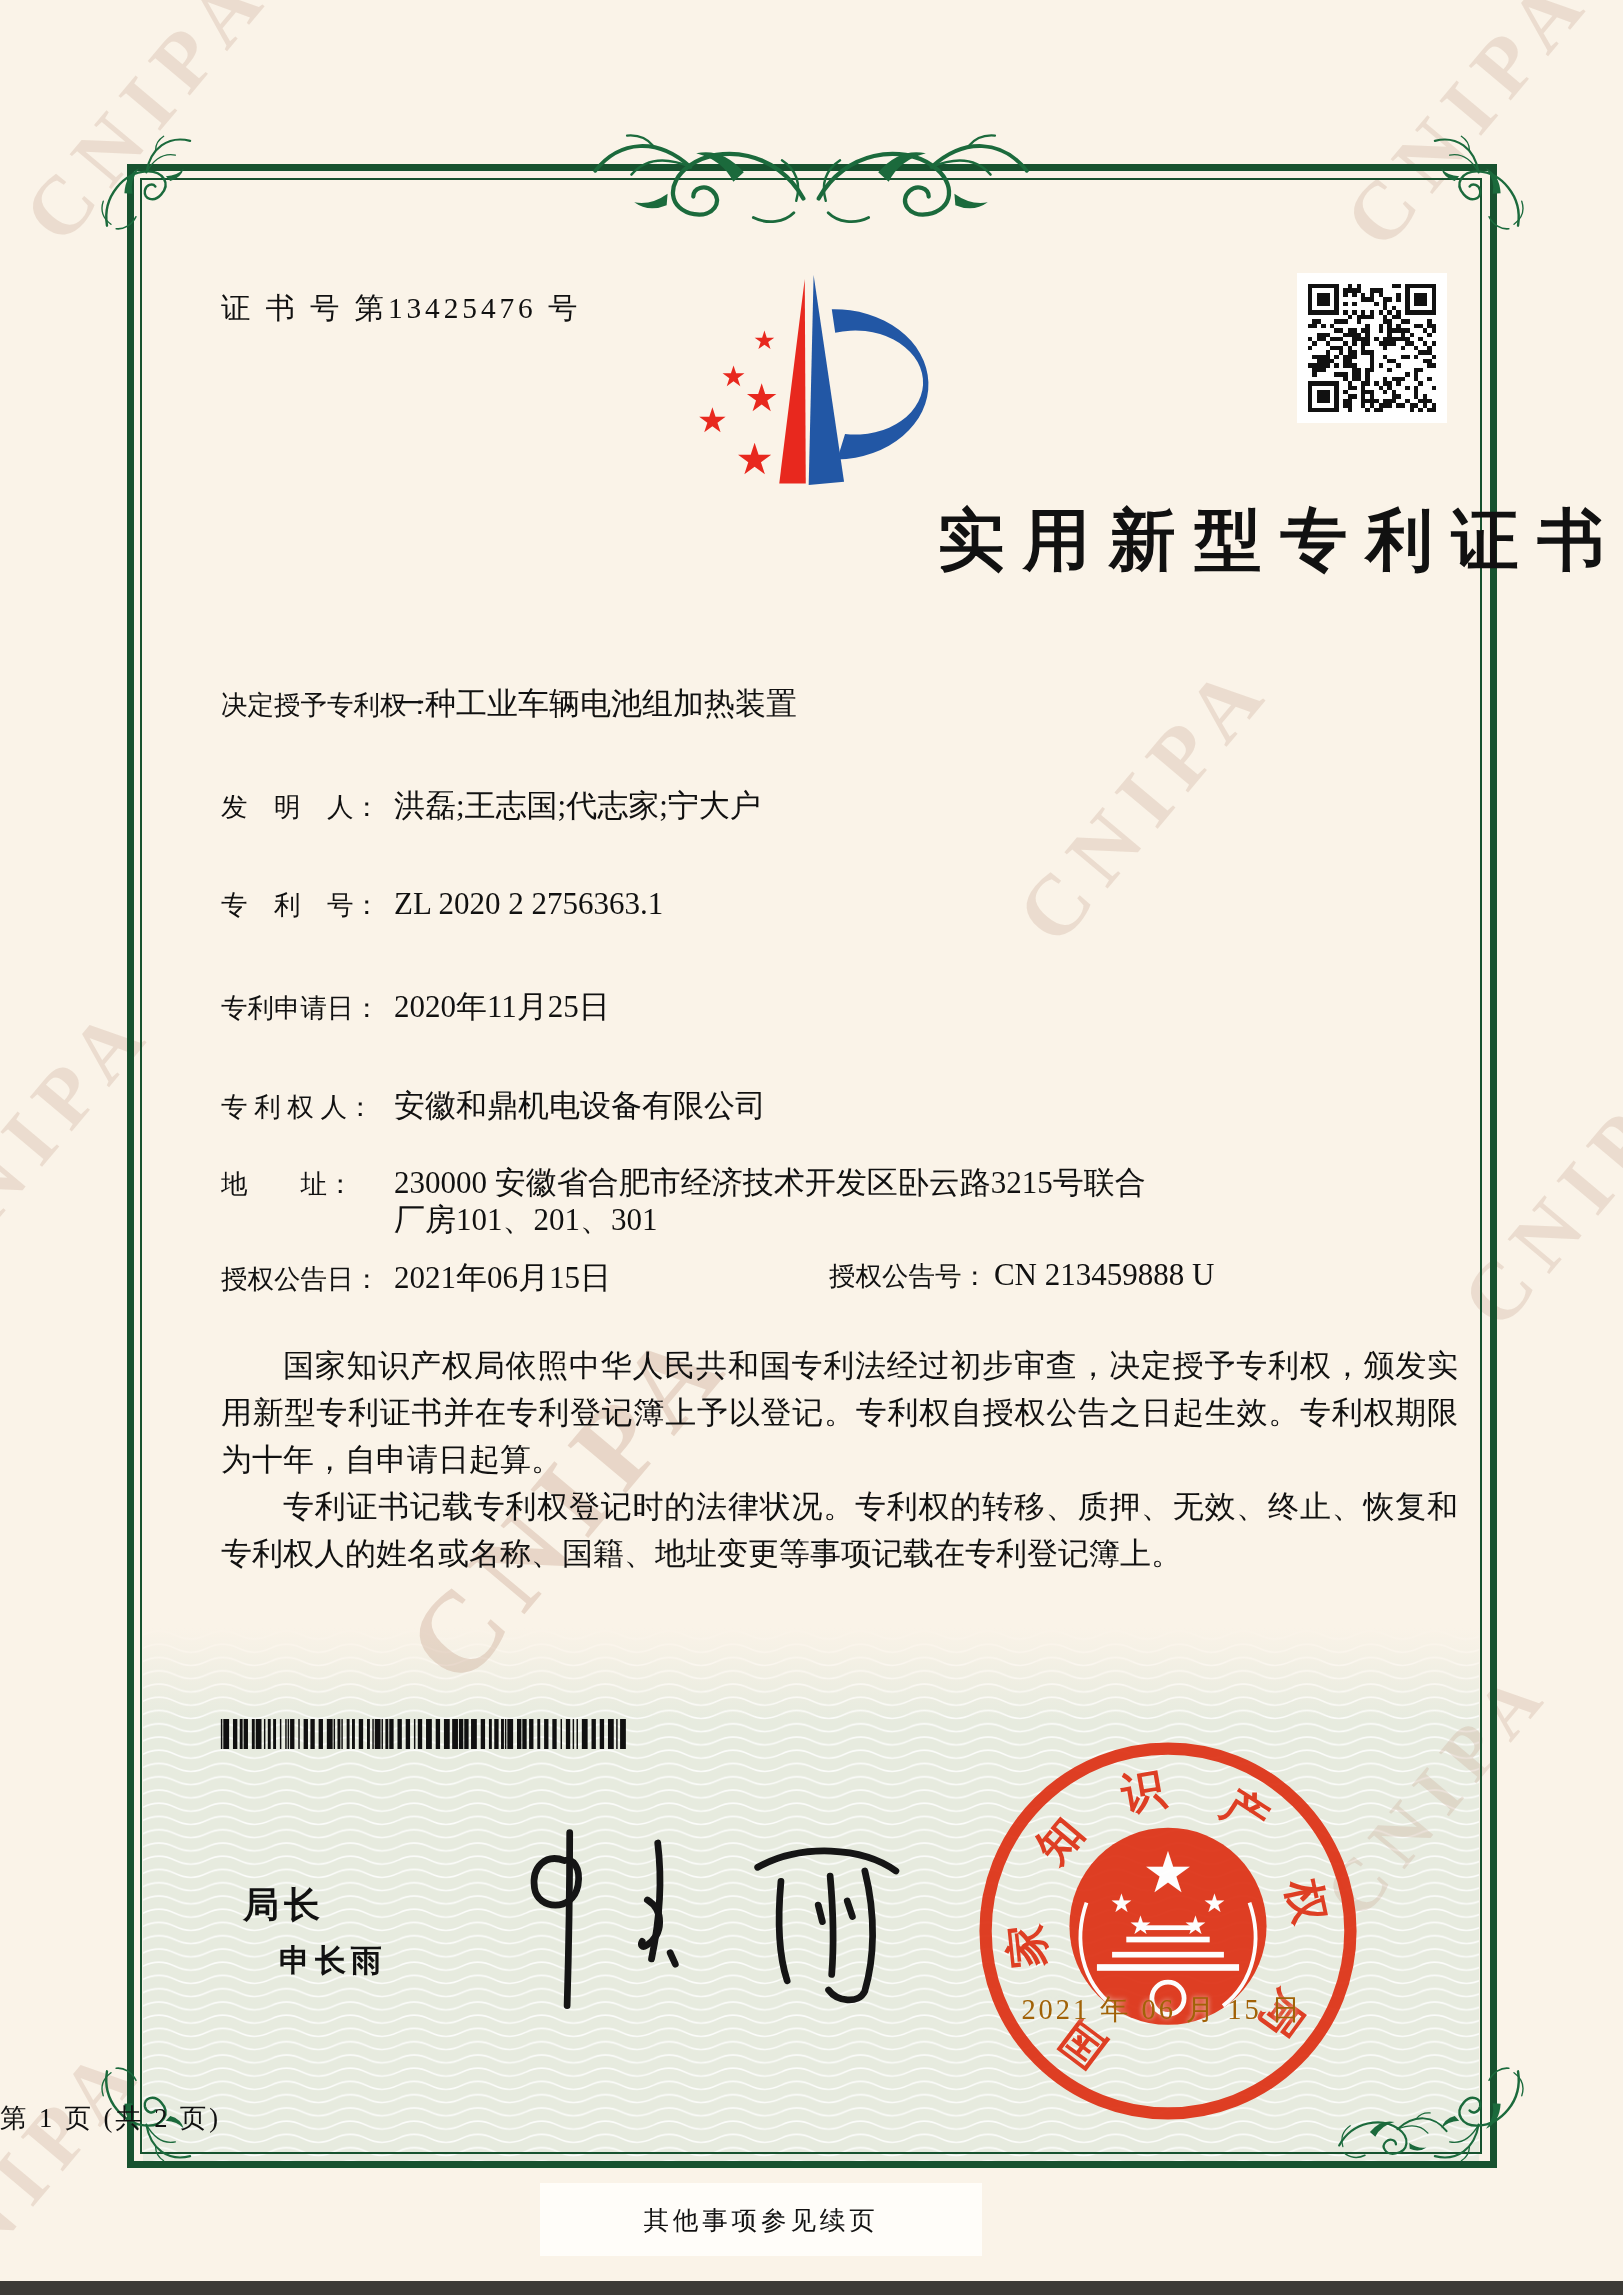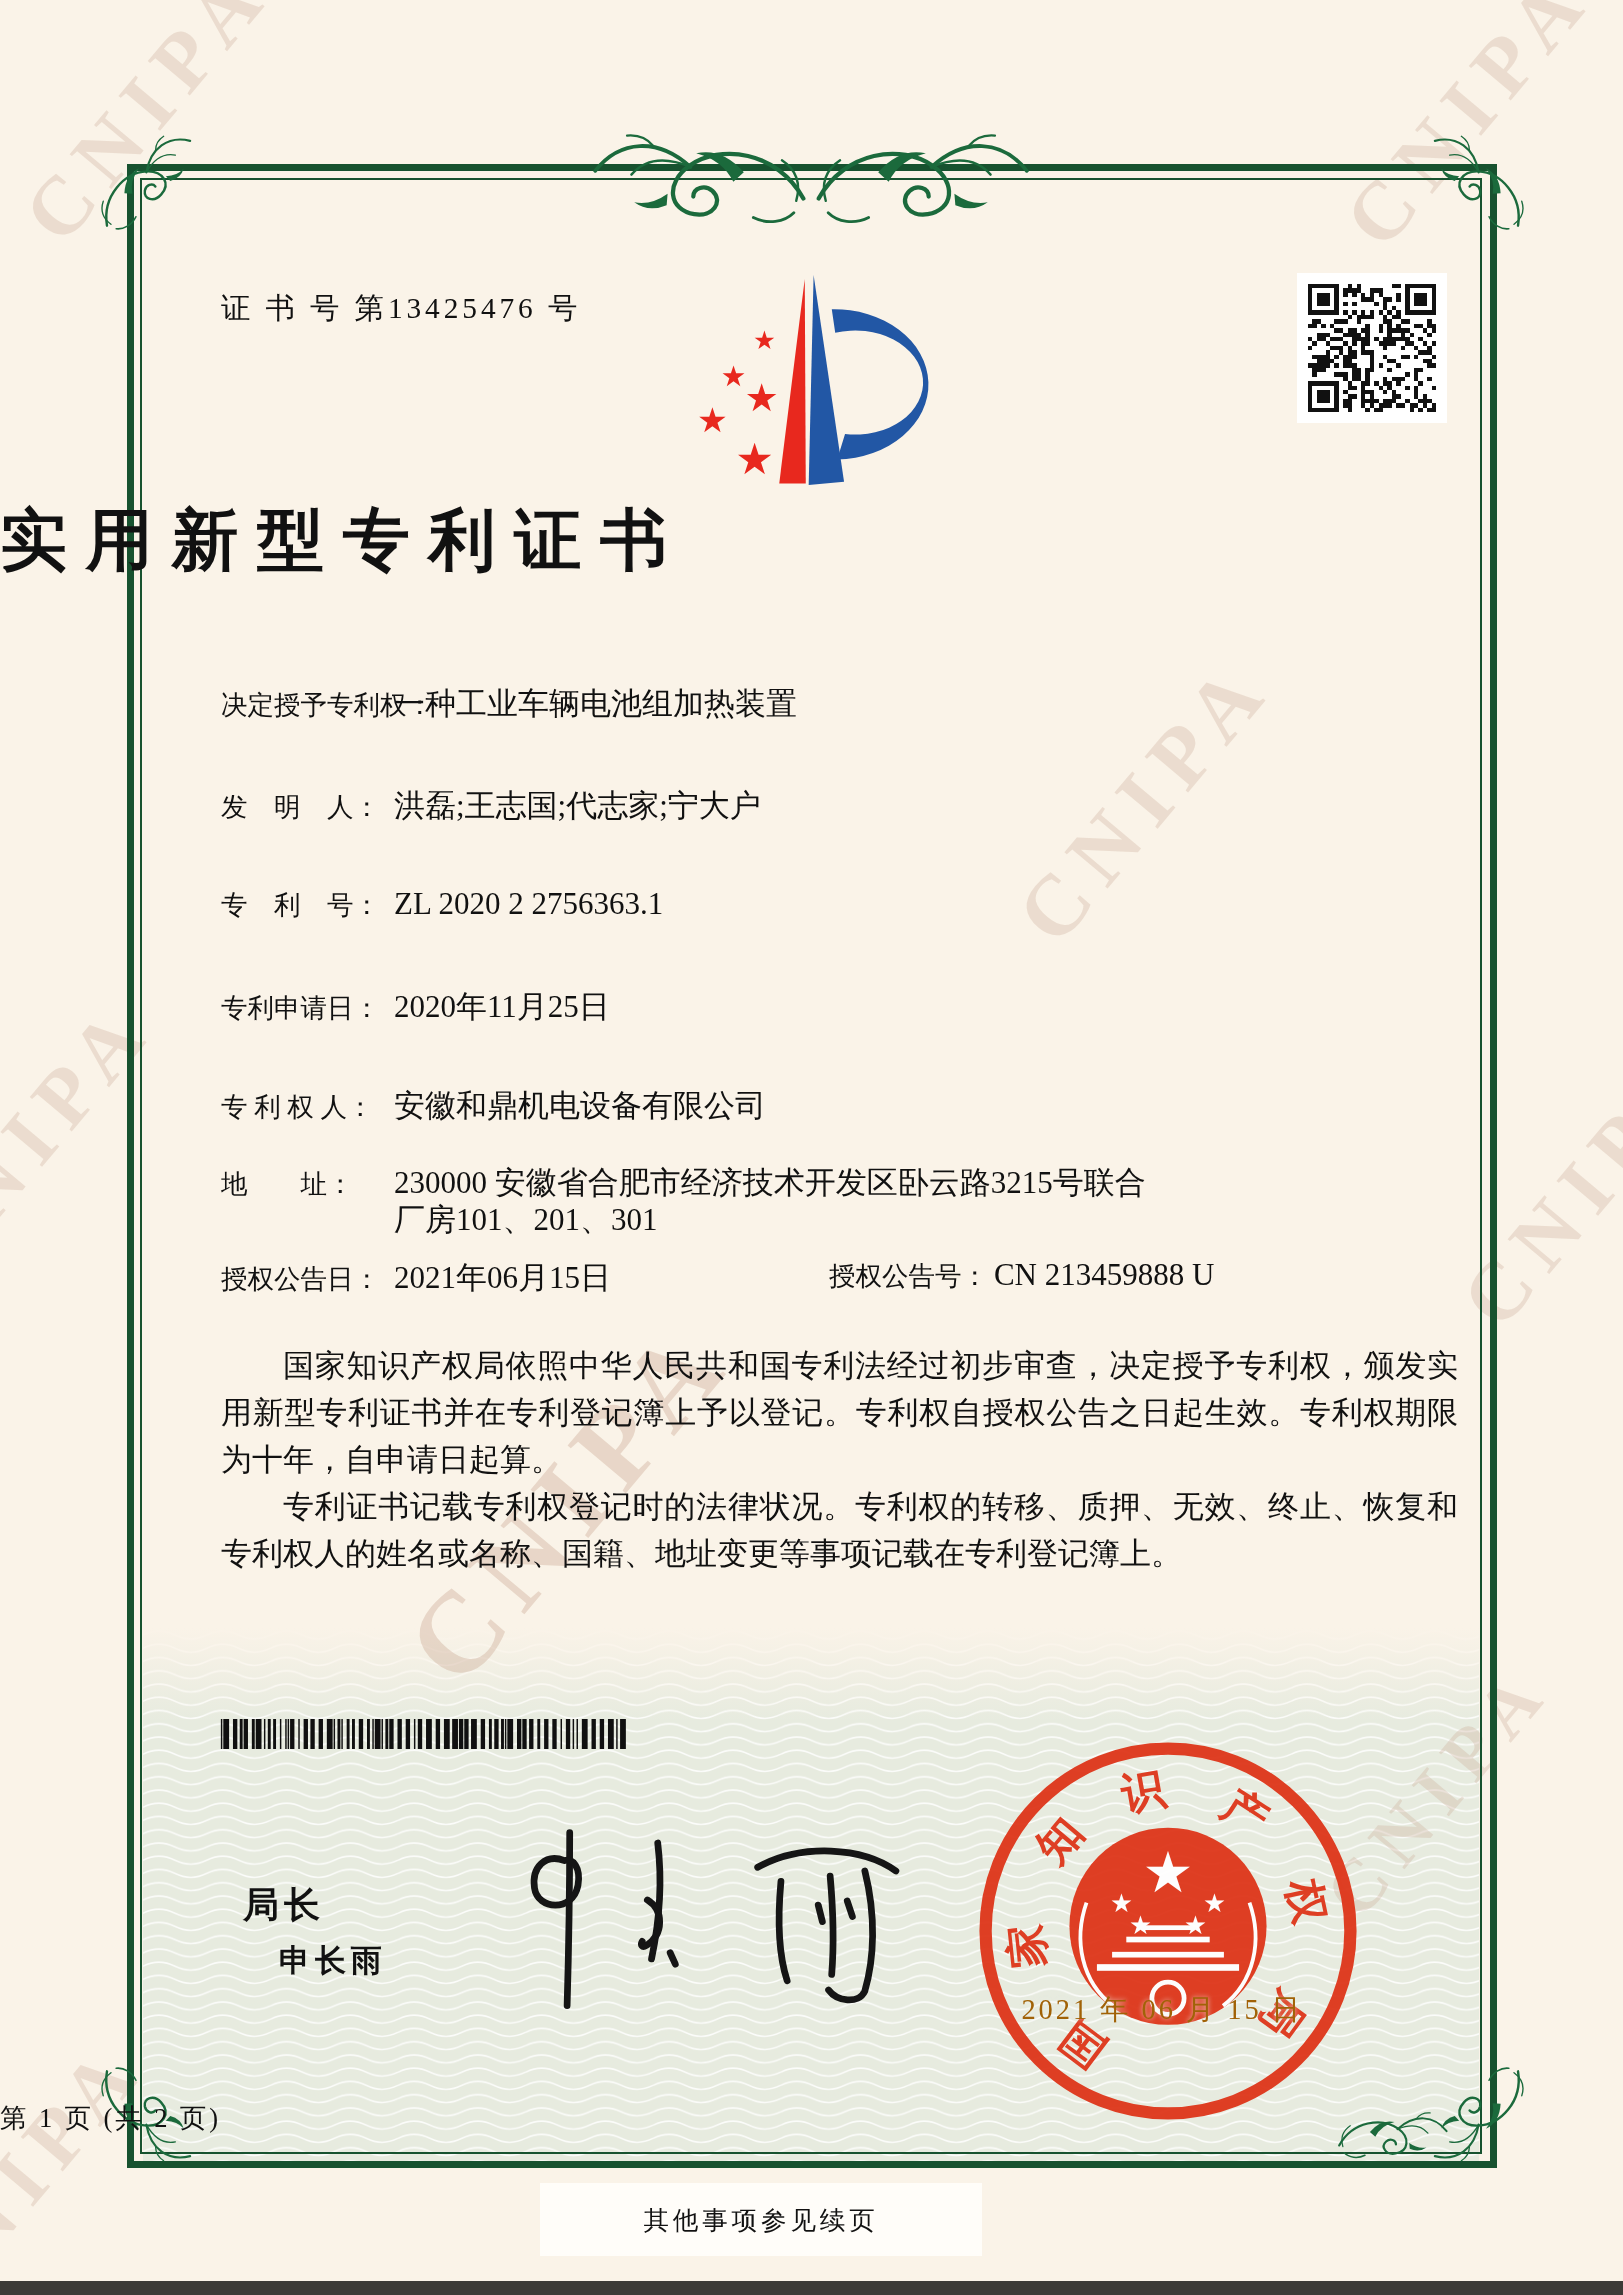--- a/index.html
+++ b/index.html
@@ -15,21 +15,21 @@
   #band-fade{position:absolute;left:143px;top:1628px;width:1336px;height:93px;z-index:1;
       background:linear-gradient(#faf3e8,rgba(250,243,232,0));}
   
   .frame-outer{position:absolute;left:127px;top:164px;width:1370px;height:2004px;
       border:7.9px solid #17522f;box-sizing:border-box;z-index:3;}
   .frame-inner{position:absolute;left:140px;top:178px;width:1342px;height:1976px;
       border:2.9px solid #17522f;box-sizing:border-box;z-index:3;}
   .orn{position:absolute;z-index:4;}
   .content{z-index:5;}
   #cert-no{left:221px;top:289px;font-size:29.4px;letter-spacing:3.9px;}
-  #title{left:0;right:0;top:495px;text-align:left;font-size:67px;font-weight:bold;
+  #title{left:0;right:0;top:495px;text-align:right;font-size:67px;font-weight:bold;
          letter-spacing:18.7px;white-space:nowrap;}
   .row{position:absolute;display:flex;align-items:baseline;white-space:nowrap;}
   .row .lab{font-size:26.5px;width:173px;flex:none;}
   .row .val{font-size:31px;}
   #para{left:221px;top:1342px;width:1237px;font-size:31px;line-height:47px;text-align:justify;}
   #para p{margin:0;text-indent:2em;}
   #officer-title{left:243px;top:1881px;font-size:36px;font-family:"Liberation Sans","DejaVu Sans",sans-serif;font-weight:bold;letter-spacing:4.9px;}
   #officer-name{left:243px;top:1940px;font-size:31px;font-family:"Liberation Sans","DejaVu Sans",sans-serif;font-weight:bold;letter-spacing:4.9px;margin-left:36px;}
   #seal-date{left:1018px;top:1991px;width:285px;text-align:right;font-size:28.5px;letter-spacing:2.9px;
       color:#a16207;z-index:6;text-shadow:0 0 4.9px rgba(236,239,230,.85);}

